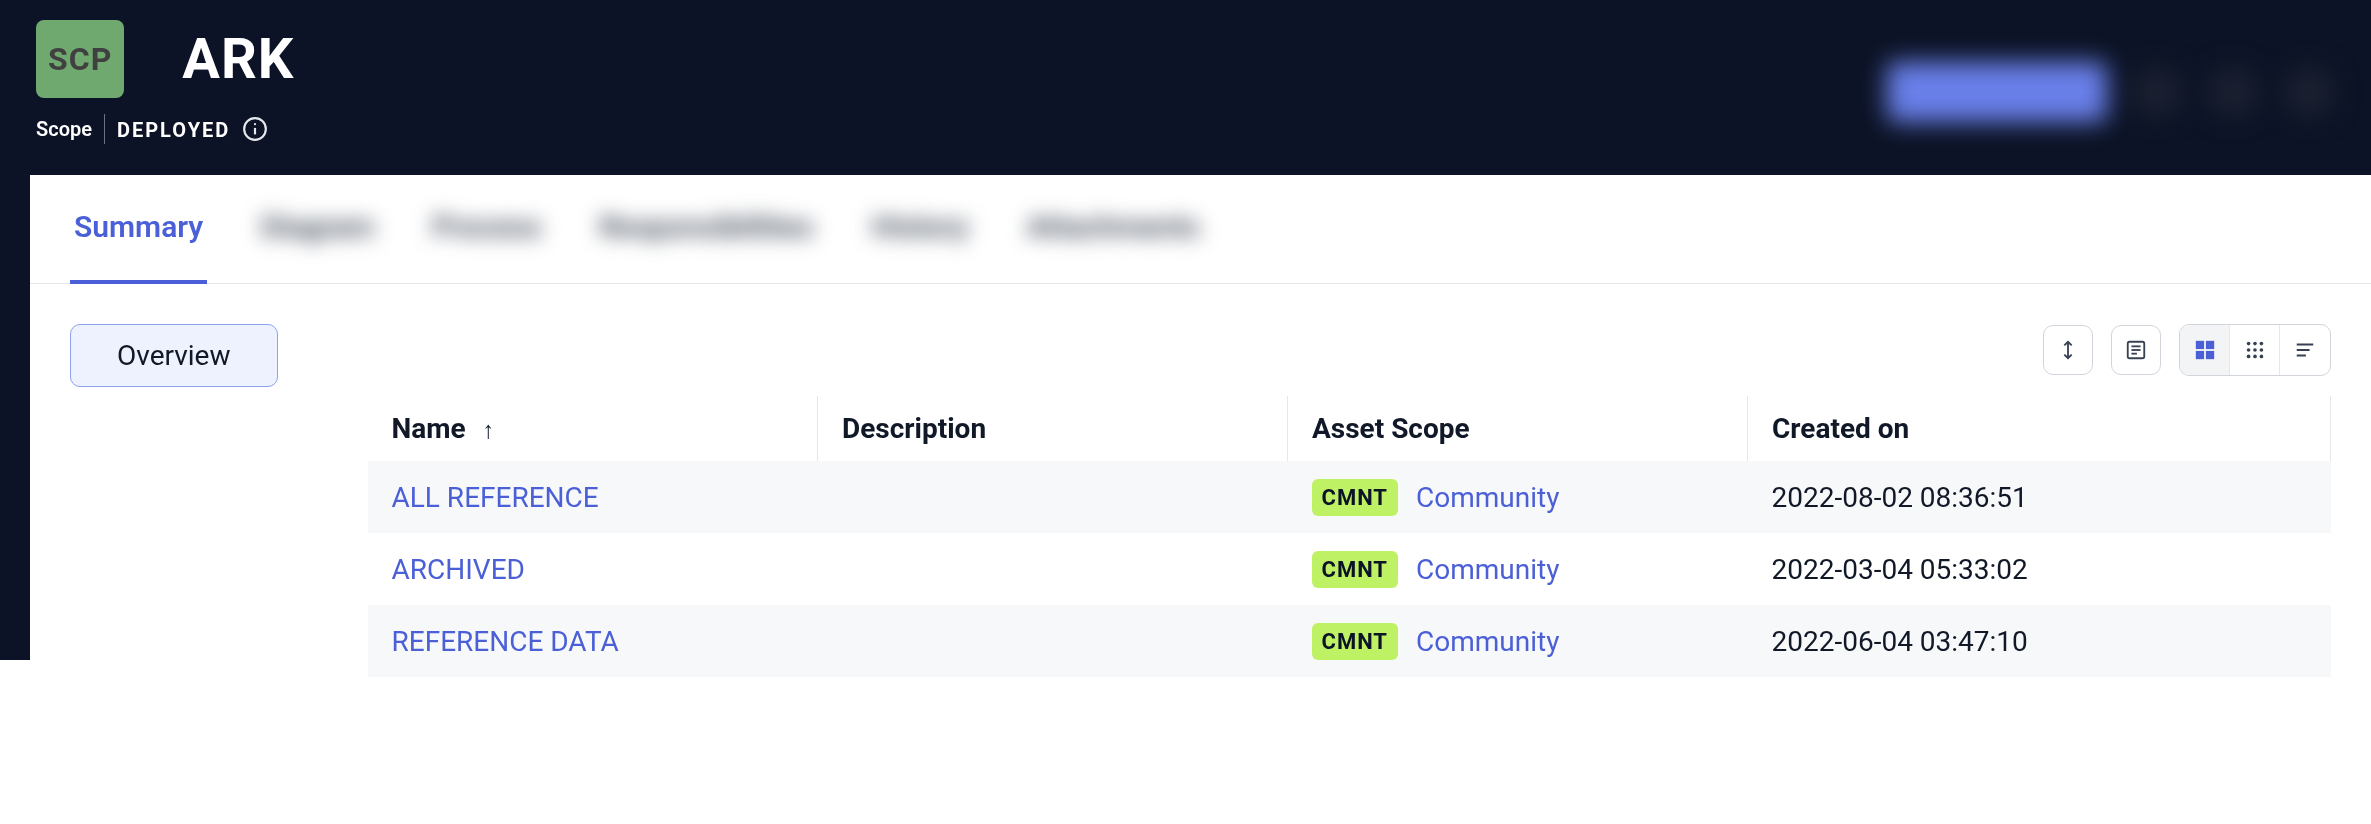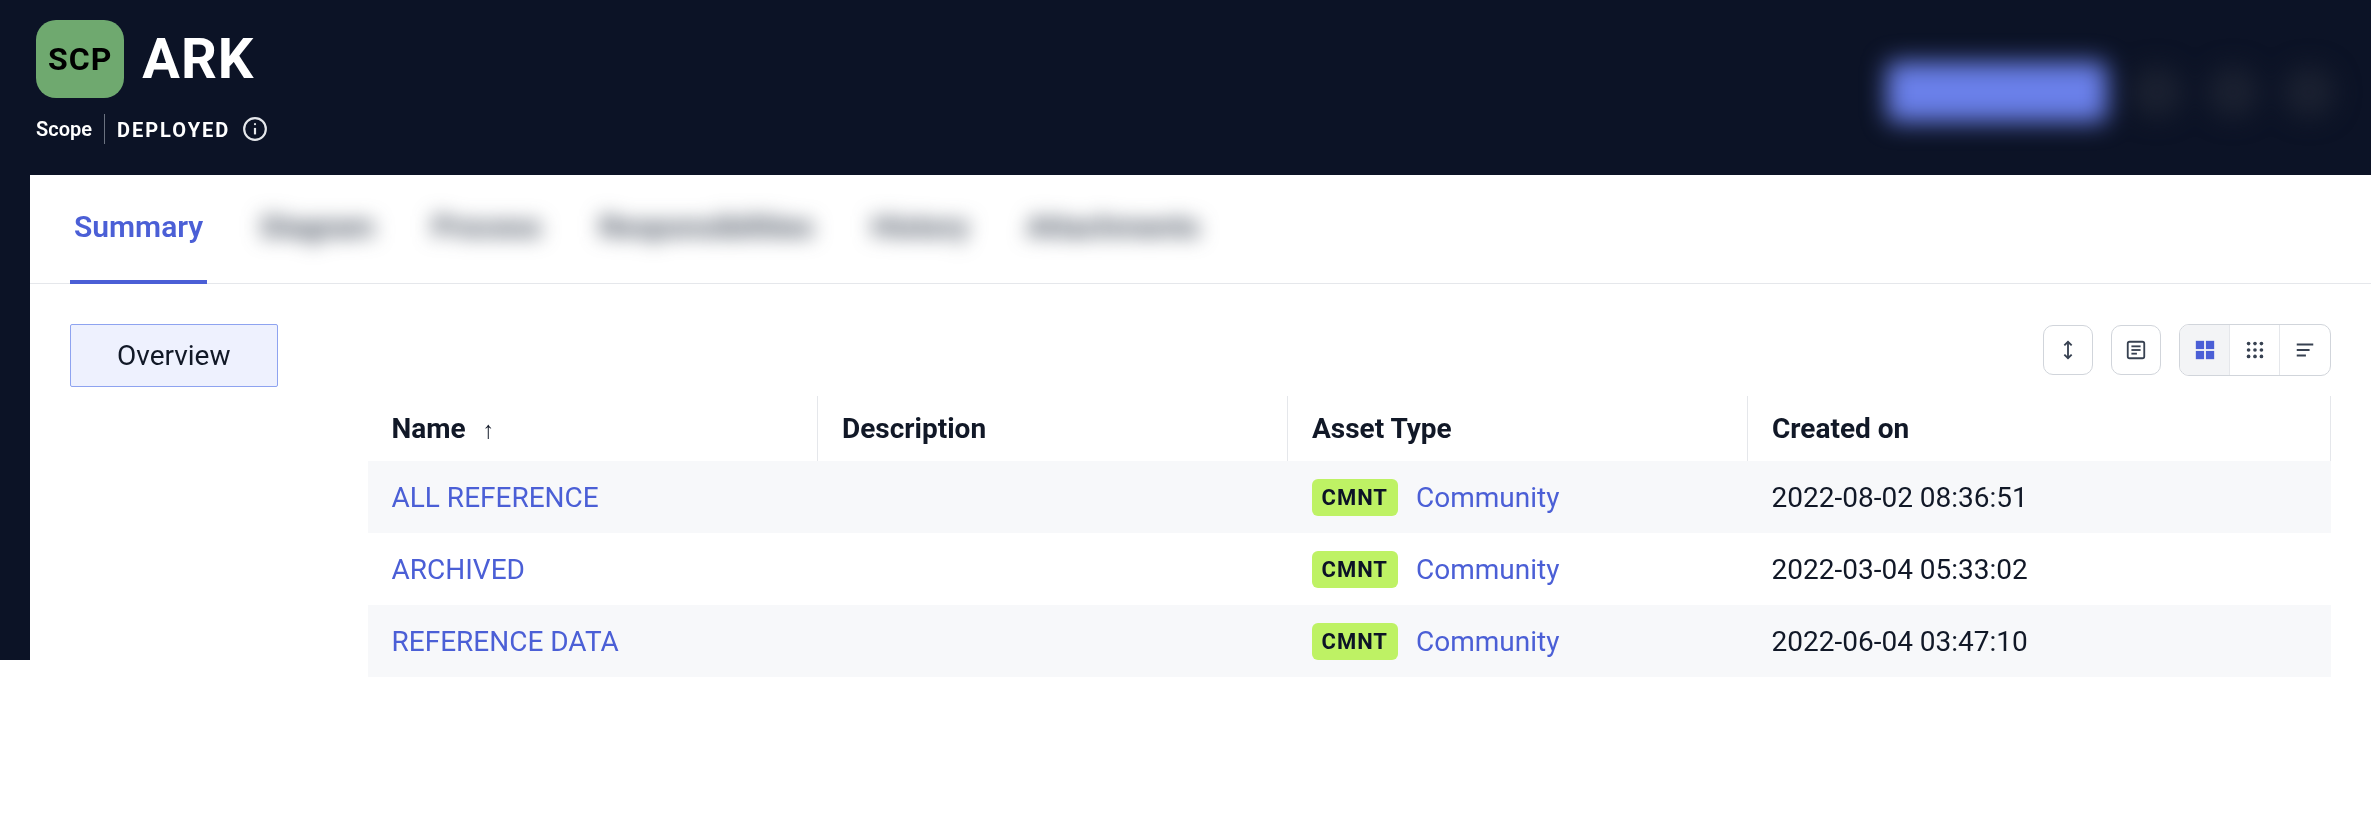--- a/index.html
+++ b/index.html
@@ -16,31 +16,32 @@
     padding: 20px 36px 18px 36px;
     display: flex;
     align-items: flex-start;
     justify-content: space-between;
     height: 175px;
   }
   .header-left { display: flex; flex-direction: column; gap: 10px; }
   .title-row { display: flex; align-items: center; gap: 18px; }
   .badge-scp {
     background: #6fa96f;
-    color: #000000;
+    color: #404040;
     font-weight: 700;
     font-size: 32px;
     padding: 20px 12px;
-    border-radius: 20px;
+    border-radius: 8px;
     letter-spacing: 1px;
   }
   .title {
     font-size: 56px;
     font-weight: 700;
     letter-spacing: 1px;
+    margin-left: 40px;
   }
   .subtitle-row {
     display: flex;
     align-items: center;
     gap: 12px;
     font-size: 20px;
     margin-top: 6px;
   }
   .scope-label { font-weight: 600; }
   .divider-v {
@@ -108,21 +109,21 @@
   }
   .side {
     flex: 0 0 auto;
   }
   .overview-pill {
     background: #eef1fe;
     border: 1px solid #8ea3f0;
     color: #111827;
     font-size: 28px;
     padding: 14px 46px;
-    border-radius: 2px;
+    border-radius: 10px;
     display: inline-block;
   }
   .main {
     flex: 1;
     display: flex;
     flex-direction: column;
   }
   .applied-row {
     font-size: 29px;
     color: #111827;
@@ -313,21 +314,21 @@
             <col class="col-type">
             <col class="col-date">
         </colgroup>
         <thead>
           <tr>
             <th>
               <span>Name</span>
               <span class="sort-arrow">↑</span>
             </th>
             <th>Description</th>
-            <th>Asset Type</th>
+            <th>Asset Scope</th>
             <th>Created on</th>
           </tr>
         </thead>
         <tbody>
           <tr>
             <td><span class="link">ALL REFERENCE</span></td>
             <td></td>
             <td>
               <div class="asset-cell">
                 <span class="cmnt-badge">CMNT</span>

